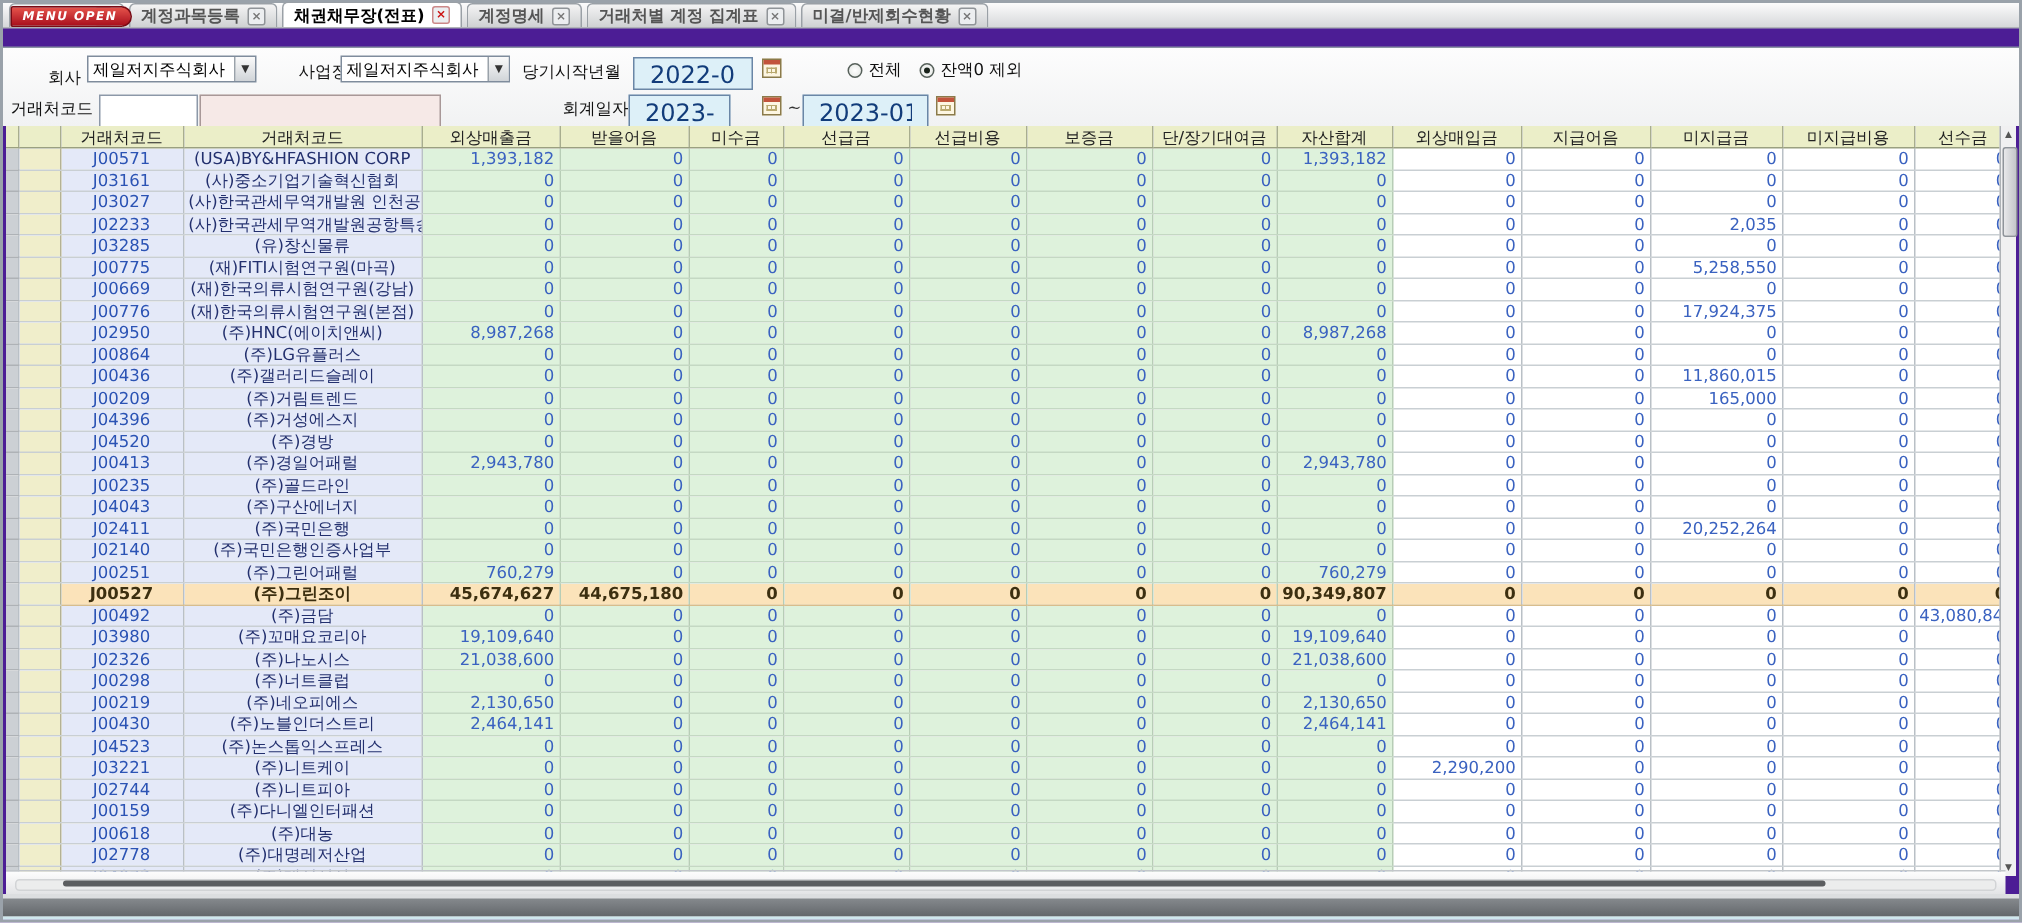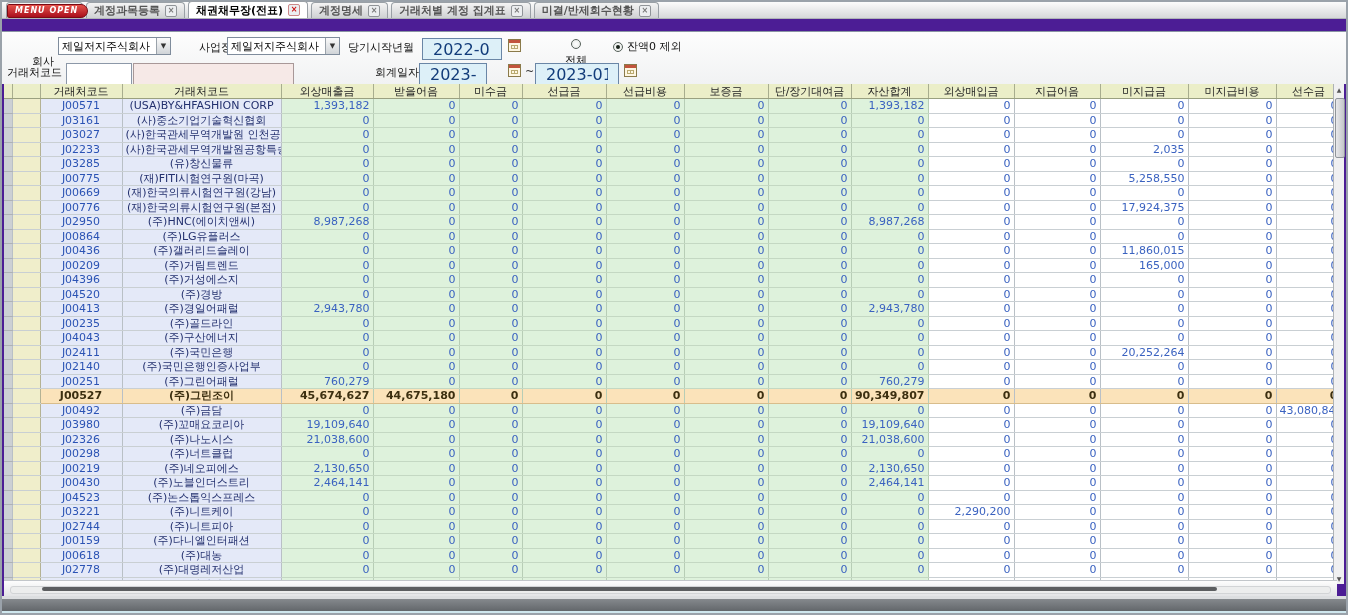--- a/index.html
+++ b/index.html
@@ -90,34 +90,34 @@
       </div>
       <div class="tab">
         <span>미결/반제회수현황</span>
         <span class="x">×</span>
       </div>
     </div>
 
   <div class="menuopen">MENU OPEN</div>
 
   <div class="filters">
-    <span class="flabel" style="left:30px;top:22px;">회사</span>
+    <span class="flabel" style="left:30px;top:12px;">회사</span>
     <div class="selectbox" style="left:56px;top:5px;width:113px;">
       <span class="stext">제일저지주식회사</span>
       <span class="arrow">▼</span>
     </div>
     <span class="flabel" style="left:197px;top:8px;">사업장</span>
     <div class="selectbox" style="left:225px;top:5px;width:113px;">
       <span class="stext">제일저지주식회사</span>
       <span class="arrow">▼</span>
     </div>
     <span class="flabel" style="left:346px;top:8px;">당기시작년월</span>
     <input class="tfield cyan" style="left: 420px; top: 6px; width: 80px;" value="2022-01">
     <div class="cal" style="left:506px;top:7px;"></div>
-    <label class="radio" style="left:563px;top:7px;flex-direction:column;">
+    <label class="radio" style="left:563px;top:7px;">
       <span class="rdot"></span>
       <span>전체</span>
     </label>
     <label class="radio" style="left:611px;top:7px;">
       <span class="rdot sel"></span>
       <span>잔액0 제외</span>
     </label>
 
     <span class="flabel" style="left:5px;top:33px;">거래처코드</span>
     <input class="tfield whitefield" style="left: 64px; top: 31px; width: 66px;" value="">

